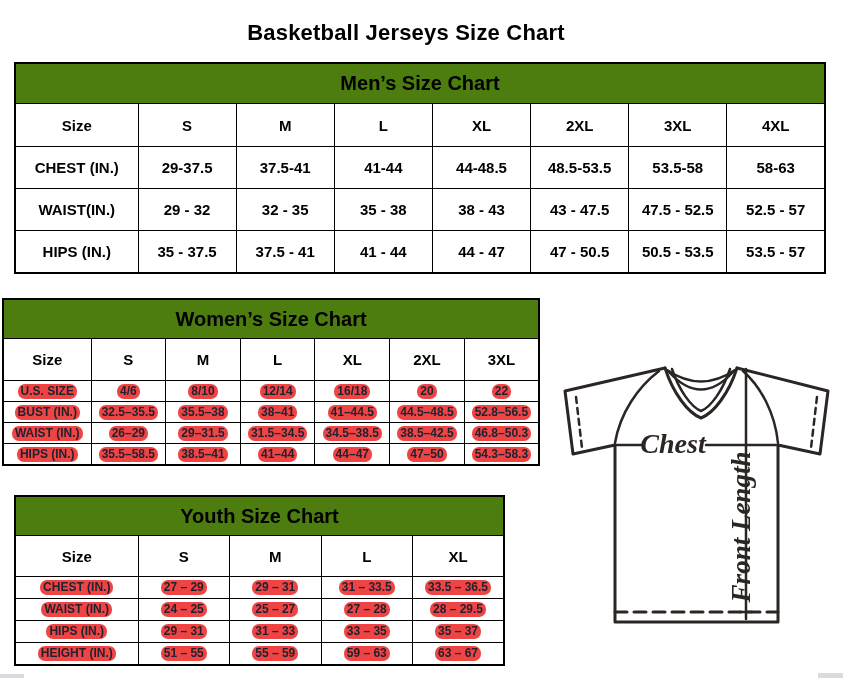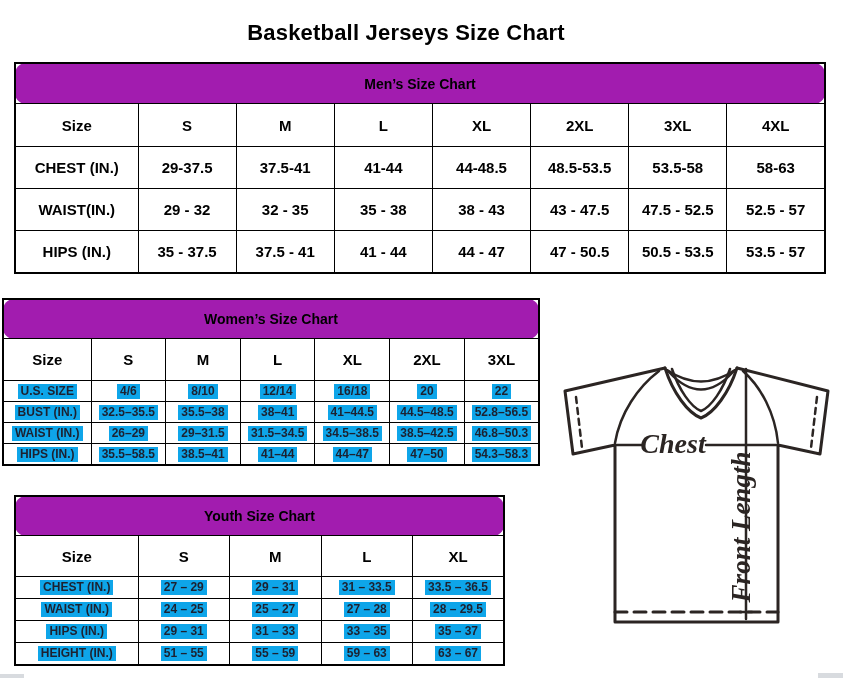--- a/index.html
+++ b/index.html
@@ -12,37 +12,37 @@
     font-size:22px;font-weight:bold;letter-spacing:0.2px;
   }
   table.tbl{
     border-collapse:collapse;position:absolute;table-layout:fixed;
     border:2px solid #000;background:#fff;
   }
   table.tbl td{
     border:1px solid #000;text-align:center;vertical-align:middle;
     padding:0;overflow:hidden;white-space:nowrap;
   }
-  td.hdr{background:#a21caf;font-weight:bold;font-size:14px;border-radius:11px;}
+  td.hdr{background:#4d7c0f;font-weight:bold;font-size:20px;}
   
   .mens{left:14px;top:62px;width:812px;}
   .mens td.hdr{height:39px;}
   .mens .size-row td{height:42px;font-weight:bold;font-size:15px;}
   .mens .data-row td{height:41px;font-weight:bold;font-size:15px;}
   
   .womens{left:2px;top:298px;width:538px;}
   .womens td.hdr{height:38px;}
   .womens .size-row td{height:41px;font-weight:bold;font-size:15px;}
   .womens .data-row td{height:20px;}
   .youth{left:14px;top:495px;width:491px;}
   .youth td.hdr{height:38px;}
   .youth .size-row td{height:40px;font-weight:bold;font-size:15px;}
   .youth .data-row td{height:21px;}
   .data-row.small td{font-weight:bold;font-size:12px;color:#1d2130;}
-  .hl{background:#0ea5e9;padding:0 3px;display:inline-block;line-height:15px;}
+  .hl{background:#ef4444;padding:0 3px;display:inline-block;line-height:15px;border-radius:7px;}
   
   .jersey{position:absolute;left:556px;top:355px;}
   .diagram-text{
     font-family:"Liberation Serif","DejaVu Serif",serif;
     font-style:italic;font-weight:bold;fill:#2b2523;
   }
   
   .frag{position:absolute;background:#d8dbdf;}
   .frag-left{left:0;top:674px;width:24px;height:4px;}
   .frag-right{left:818px;top:673px;width:25px;height:5px;}

